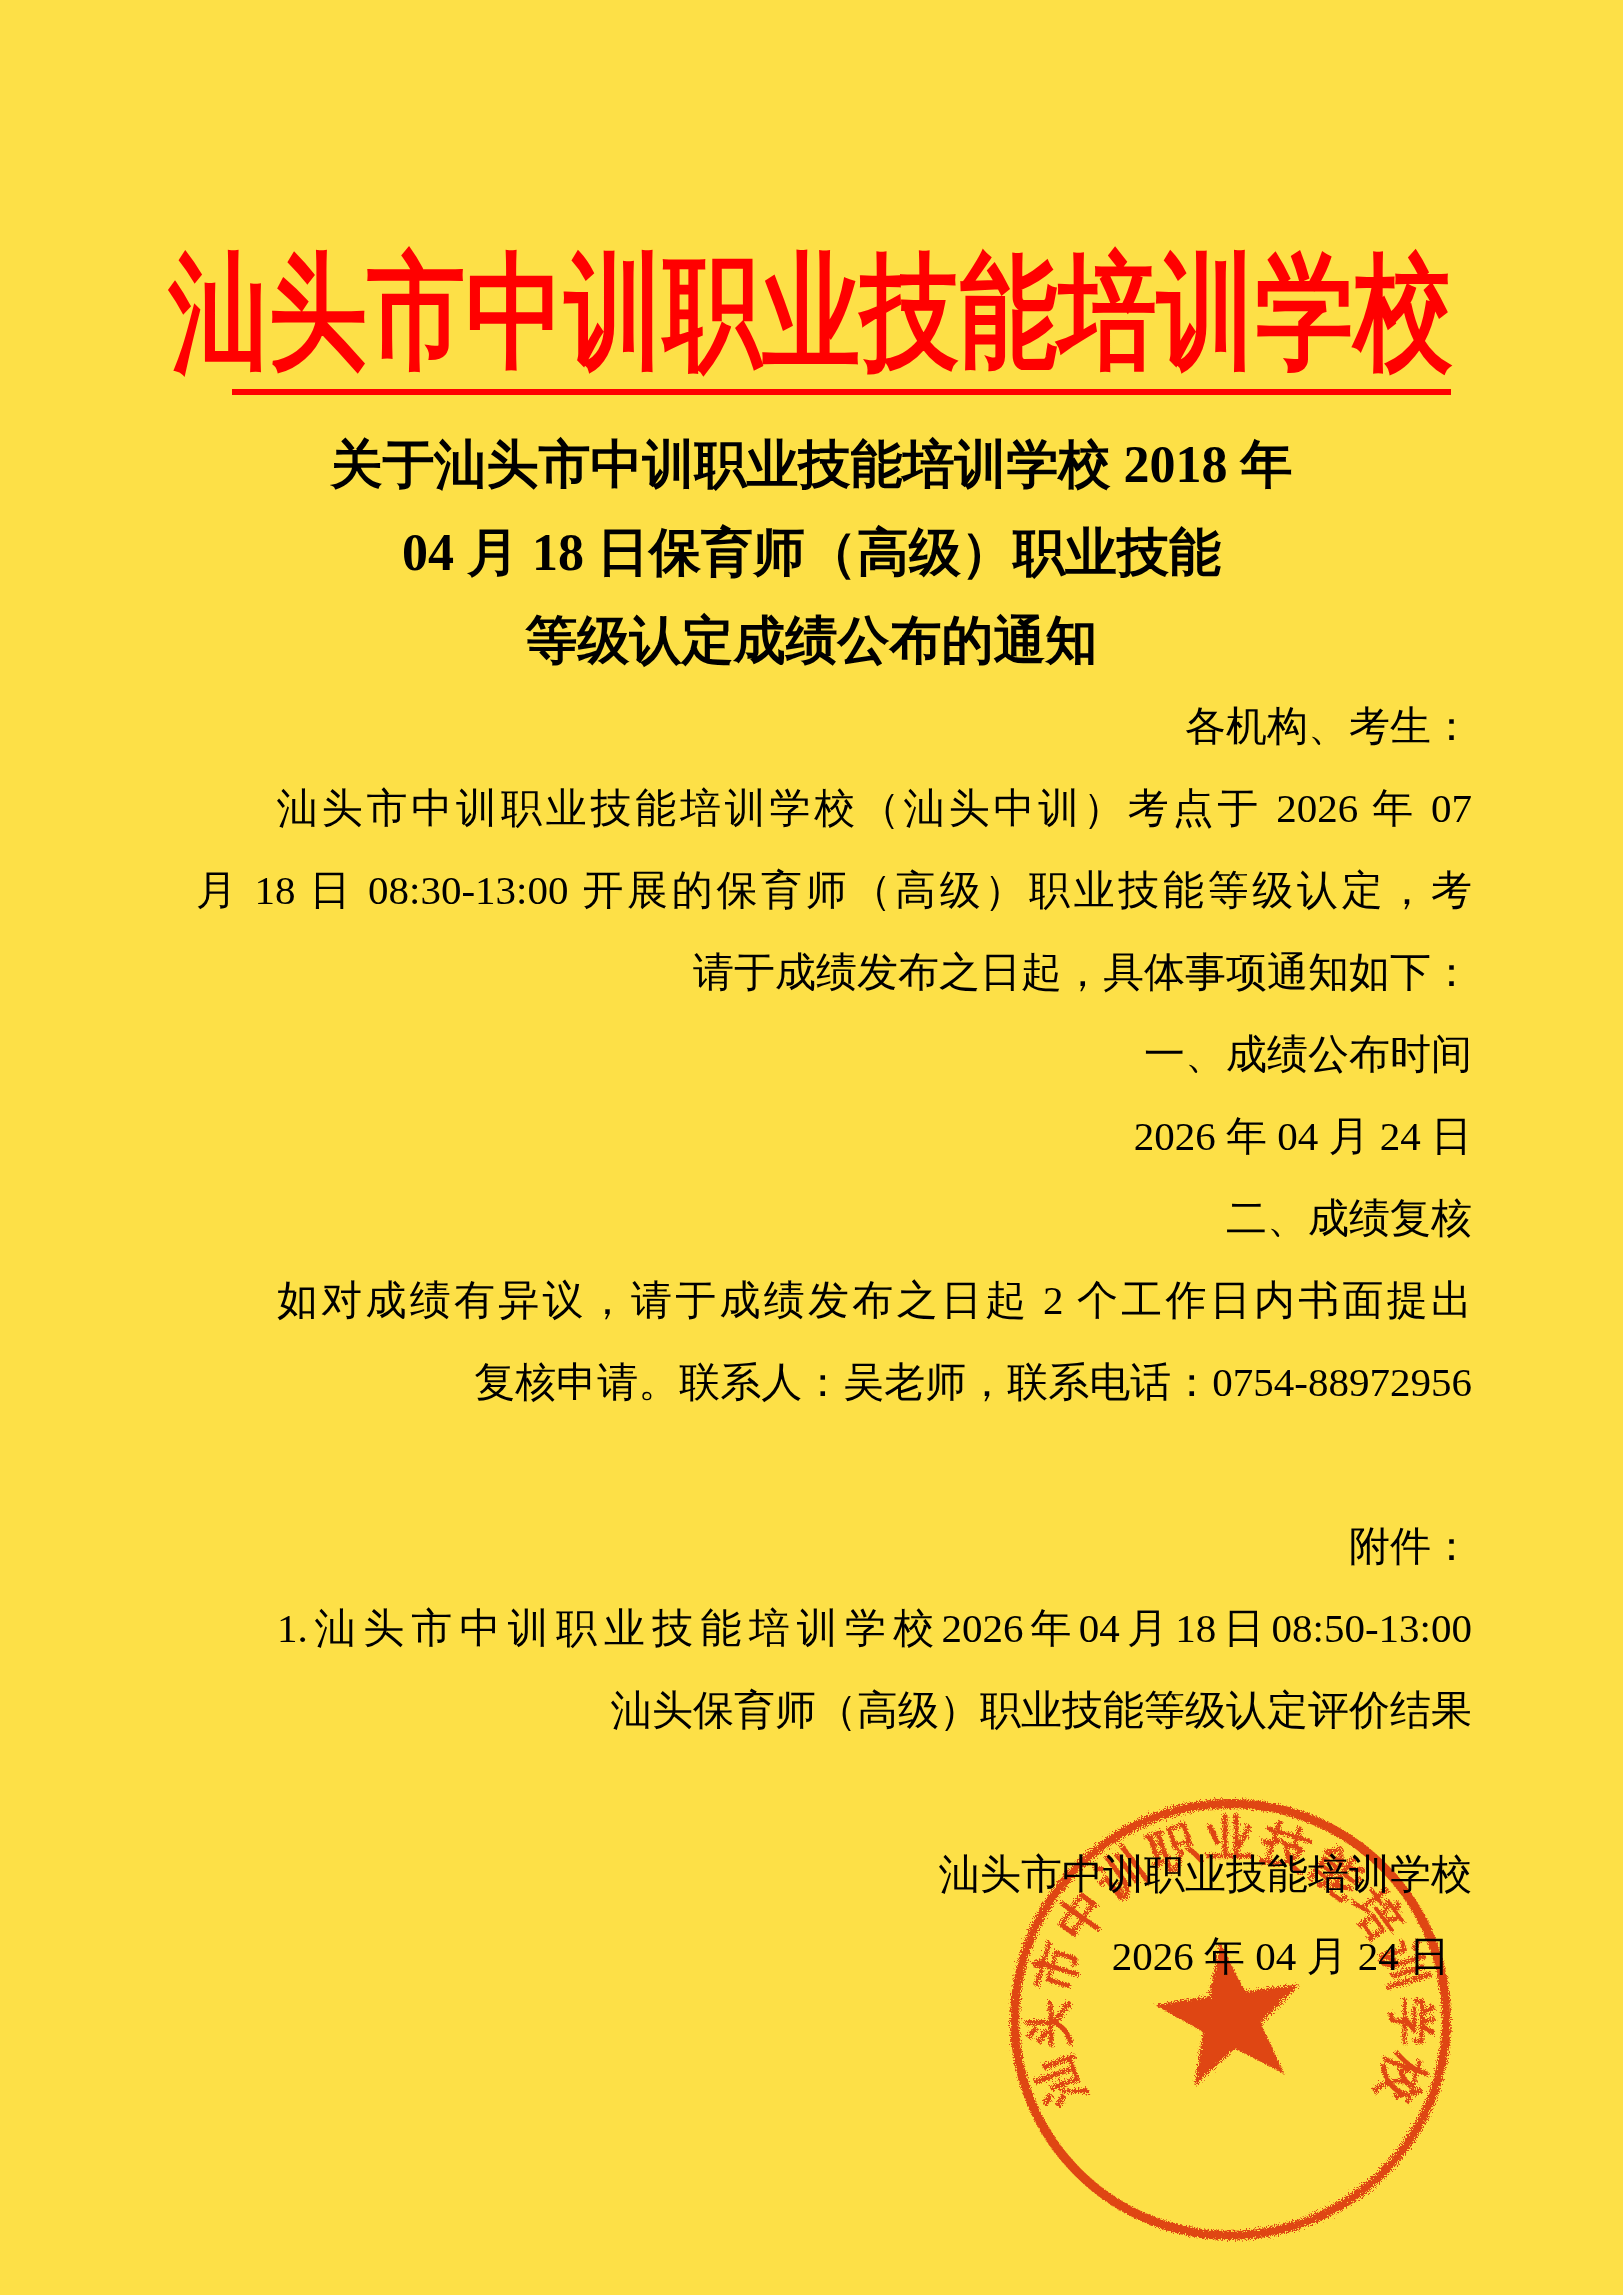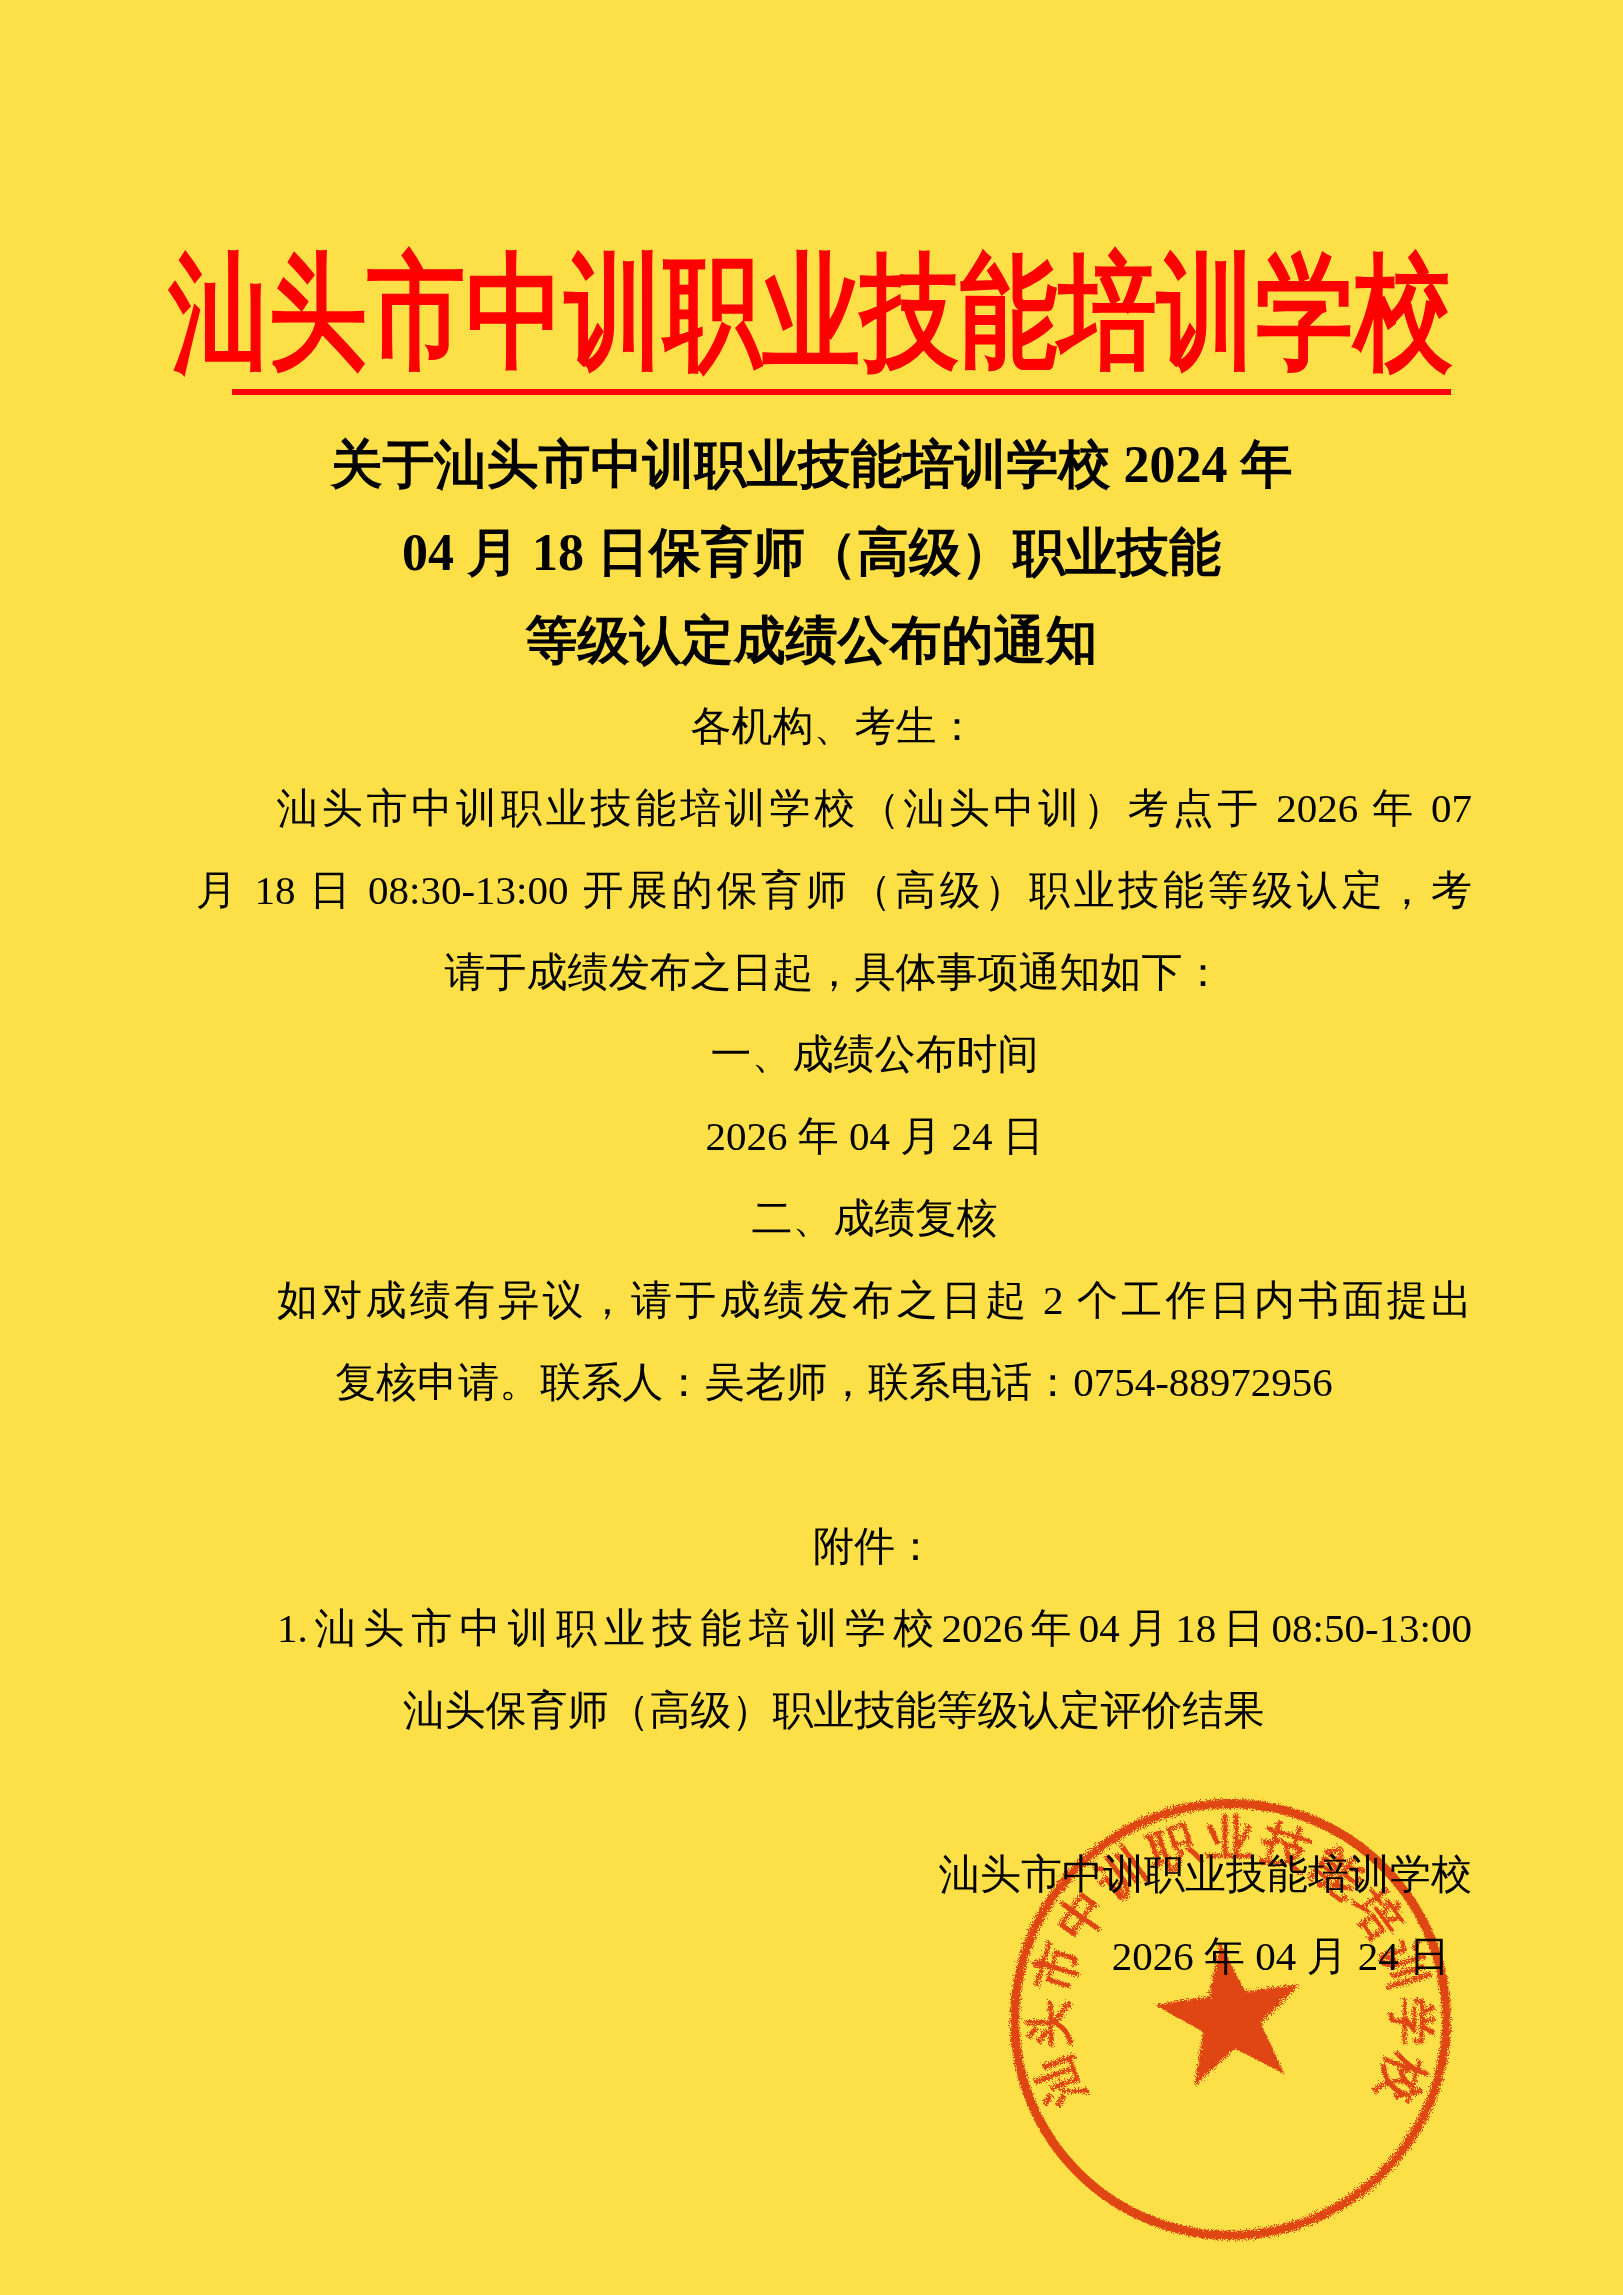--- a/index.html
+++ b/index.html
@@ -20,42 +20,42 @@
   }
   .doc-title{
     position:absolute;top:421px;left:0;width:1623px;
     text-align:center;font-weight:bold;font-size:52px;line-height:88px;
   }
   .doc-title .tline{white-space:nowrap;}
   .body-block{
     position:absolute;top:685px;left:196px;width:1276px;
     font-size:41px;line-height:82px;
   }
-  .bline{height:82px;text-align:center;}
+  .bline{height:82px;text-align:right;}
   .jline{text-align:justify;text-align-last:justify;}
   .indent{text-indent:81px;}
   .bold{font-weight:normal;}
   .right{text-align:right;}
   .sig-date{padding-right:22px;}
   .stamp{
     position:absolute;left:995px;top:1784px;width:471px;height:471px;
     mix-blend-mode:multiply;opacity:0.88;
   }
 </style>
 </head>
 <body>
 
 <div class="page">
 
   <div class="red-header">汕头市中训职业技能培训学校</div>
 
   <div class="red-rule"></div>
 
   <div class="doc-title">
-    <div class="tline">关于汕头市中训职业技能培训学校 2024 年</div>
+    <div class="tline">关于汕头市中训职业技能培训学校 2018 年</div>
     <div class="tline">04 月 18 日保育师（高级）职业技能</div>
     <div class="tline">等级认定成绩公布的通知</div>
   </div>
 
   <div class="body-block">
     <div class="bline">各机构、考生：</div>
     <div class="bline jline indent">汕头市中训职业技能培训学校（汕头中训）考点于 2026 年 07</div>
     <div class="bline jline">月 18 日 08:30-13:00 开展的保育师（高级）职业技能等级认定，考</div>
     <div class="bline">请于成绩发布之日起，具体事项通知如下：</div>
     <div class="bline bold indent">一、成绩公布时间</div>

